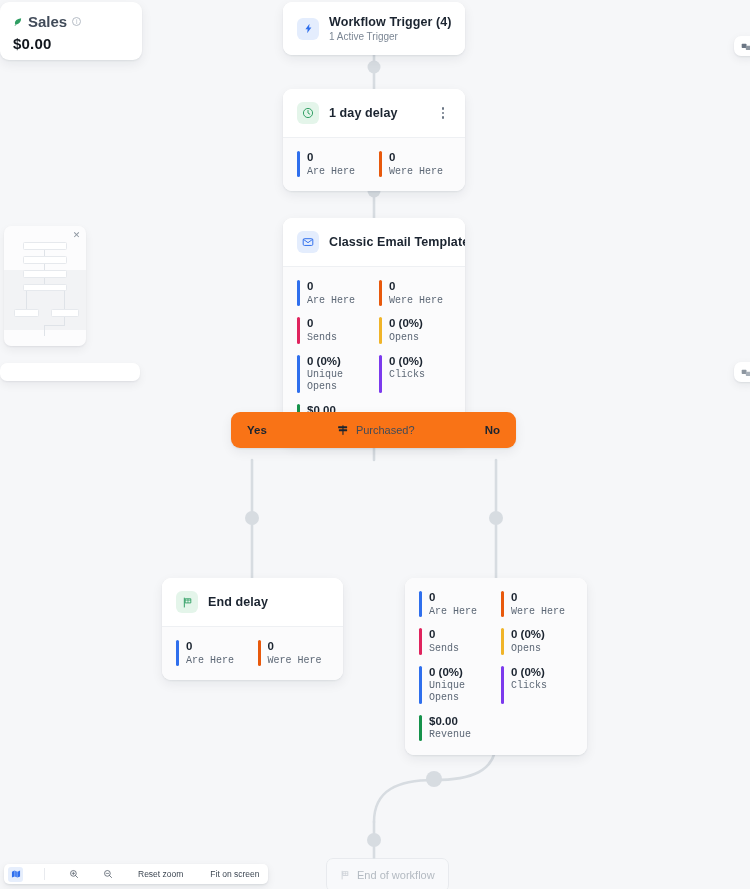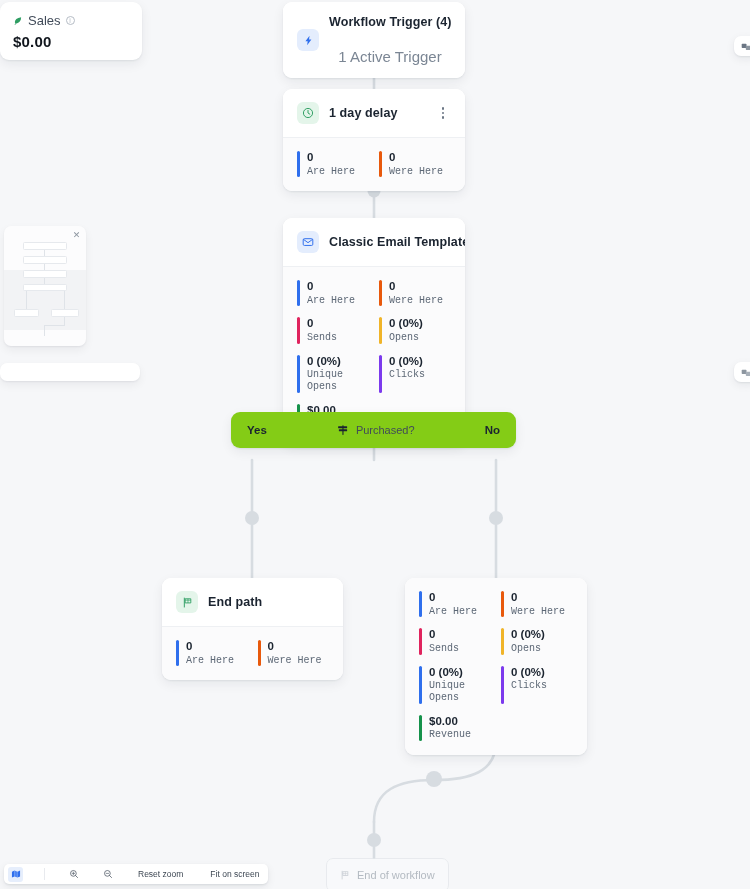--- a/index.html
+++ b/index.html
@@ -36,42 +36,42 @@
     width: 22px; height: 22px; border-radius: 6px;
     display: flex; align-items: center; justify-content: center;
     margin-right: 10px; flex: none;
   }
   .ico-blue { background: #e4edfd; }
   .ico-green { background: #e4f5ea; }
   .node-title {
     font-size: 12.5px; font-weight: bold; color: #1b2430;
     letter-spacing: .1px; white-space: nowrap; flex: 1;
   }
-  .node-sub { font-size: 15px; color: #7b8694; margin-top: 19px; text-align: center; }
+  .node-sub { font-size: 10px; color: #7b8694; margin-top: 2px; }
   .node-titlewrap { flex: 1; min-width: 0; }
   .kebab {
     width: 16px; height: 16px; flex: none;
     display: flex; flex-direction: column; align-items: center;
     justify-content: center; gap: 2px; cursor: pointer;
   }
   .kebab i { width: 2.5px; height: 2.5px; border-radius: 50%; background: #6b7684; display: block; }
 
   
   .node-body { padding: 13px 14px 14px 14px; background: #fbfbfc; }
   .stats { display: grid; grid-template-columns: 1fr 1fr; column-gap: 10px; row-gap: 11px; }
   .stats.one-col-last .stat:last-child { grid-column: 1 / 2; }
   .stat { display: flex; align-items: stretch; padding-left: 0; }
   .stat .bar { width: 3px; border-radius: 2px; flex: none; margin-right: 7px; }
   .stat .txt { line-height: 1.18; }
   .stat .val { font-size: 11.5px; font-weight: bold; color: #1b2430; display: block; }
   .stat .lbl { font-size: 10px; color: #5d6876; display: block; margin-top: 1px; font-family: Liberation Mono, monospace; }
 
   
   .cond {
-    position: absolute; background: #84cc16; border-radius: 9px;
+    position: absolute; background: #f97316; border-radius: 9px;
     box-shadow: 0 1px 2px rgba(16,24,40,.07), 0 4px 12px rgba(16,24,40,.07);
     display: flex; align-items: center; padding: 0 16px; height: 36px; gap: 29px;
   }
   .cond-side { font-size: 11.5px; font-weight: bold; color: #1b2430; }
   .cond-mid { flex: 1; display: flex; align-items: center; justify-content: center; gap: 7px; }
   .cond-label { font-size: 11px; color: #414b59; }
 
   
   .ghost {
     position: absolute; border: 1px solid #e3e6ea; background: #fafbfc;
@@ -81,21 +81,21 @@
   .ghost span { font-size: 11px; color: #9aa3ad; }
 
   
   .sales-card {
     position: absolute; left: 0; top: 2px; width: 142px; height: 58px;
     background: #fff; border-radius: 9px;
     box-shadow: 0 1px 2px rgba(16,24,40,.07), 0 4px 12px rgba(16,24,40,.07);
     padding: 11px 13px;
   }
   .sales-row { display: flex; align-items: center; gap: 5px; }
-  .sales-lbl { font-size: 13px; color: #414b59; font-weight: normal; }
+  .sales-lbl { font-size: 15px; color: #414b59; font-weight: bold; }
   .sales-val { font-size: 15px; font-weight: bold; color: #11161d; margin-top: 5px; letter-spacing: .2px; }
   .info-dot {
     width: 9px; height: 9px; border-radius: 50%;
     border: 1px solid #b5bcc5; color: #b5bcc5; font-size: 7px;
     display: flex; align-items: center; justify-content: center; line-height: 1;
   }
 
   
   .minimap {
     position: absolute; left: 4px; top: 226px; width: 82px; height: 120px;
@@ -354,21 +354,21 @@
 
   <div class="node" style="left:162px;top:578px;width:181px;">
     <div class="node-head with-body">
       <span class="node-ico ico-green">
         <svg width="11" height="11" viewBox="0 0 16 16">
           <path d="M3.4 1.6v13" stroke="#2f9e63" stroke-width="1.4" stroke-linecap="round" fill="none"></path>
           <path d="M4.6 2.6h8.2v6H4.6z" fill="none" stroke="#2f9e63" stroke-width="1.3"></path>
           <path d="M4.6 4.6h8.2M8.7 2.6v6" stroke="#2f9e63" stroke-width="1"></path>
         </svg>
       </span>
-      <div class="node-title">End path</div>
+      <div class="node-title">End delay</div>
     </div>
     <div class="node-body">
       <div class="stats">
         <div class="stat">
             <span class="bar" style="background:#2f6fed"></span>
             <span class="txt">
               <span class="val">0</span>
               <span class="lbl">Are Here</span>
             </span>
           </div>

